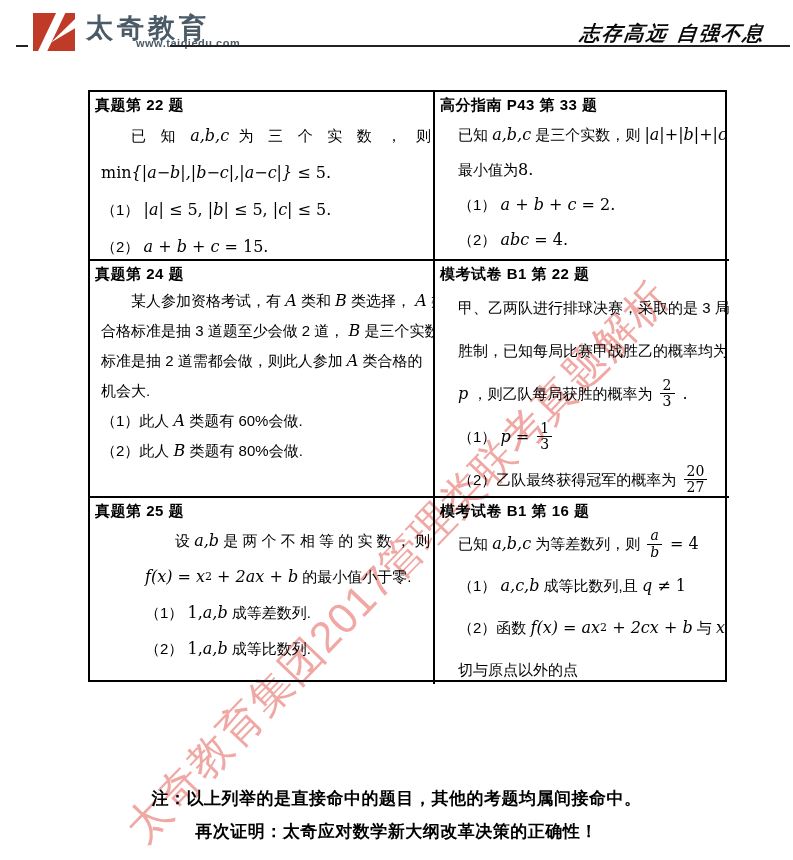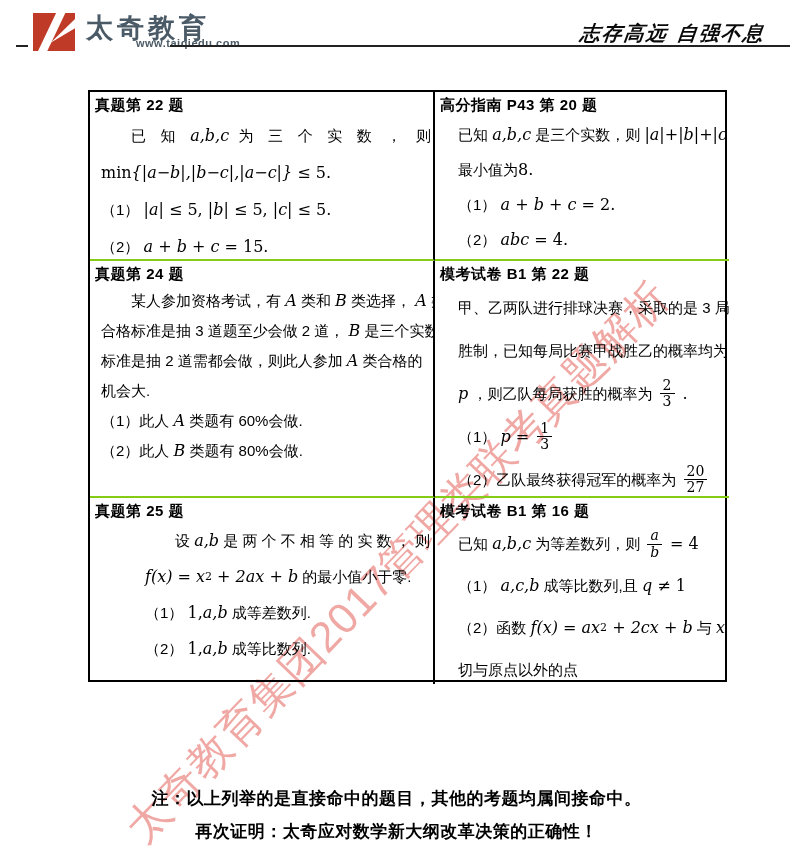--- a/index.html
+++ b/index.html
@@ -22,21 +22,21 @@
   .watermark{position:absolute;left:398px;top:562px;z-index:1;white-space:nowrap;
          font-size:43px;letter-spacing:1px;color:rgba(224,74,64,0.48);
          transform:translate(-50%,-50%) rotate(-46deg);font-weight:500;}
 
   
   .qtable{position:absolute;left:88px;top:90px;width:639px;height:592px;z-index:2;
          display:grid;grid-template-columns:345px 294px;grid-template-rows:169px 237px 186px;
          border:2px solid #000;box-sizing:border-box;}
   .qcell{box-sizing:border-box;overflow:hidden;background:transparent;position:relative;}
   .col1{border-right:2px solid #000;}
-  .rowline{border-bottom:2px solid #84cc16;}
+  .rowline{border-bottom:2px solid #000000;}
   .cell-header{font-weight:bold;font-size:15px;padding:4px 0 1px 5px;letter-spacing:.5px;}
   .cell-body{margin-top:1px;}
   .pad-l .cell-body{padding-left:11px;padding-right:2px;}
   .pad-r .cell-body{padding-left:23px;padding-right:8px;}
 
   .line{display:flex;align-items:center;white-space:pre;font-size:15px;}
   .lh37 .line{height:37px;line-height:37px;}
   .lh35 .line{height:35px;line-height:35px;}
   .lh30 .line{height:30px;line-height:30px;}
   .lh43 .line{height:43px;line-height:43px;}
@@ -90,21 +90,21 @@
       <div class="cell-body">
           <div class="line justify indent block"><span class="cjk">已 知 </span><span class="mit">a,b,c</span><span class="cjk"> 为 三 个 实 数 ， 则</span></div>
           <div class="line"><span class="mup">min</span><span class="mit">{|a−b|,|b−c|,|a−c|}</span><span class="mup"> ≤ 5.</span></div>
           <div class="line"><span class="cjk">（1） </span><span class="mit">|a|</span><span class="mup"> ≤ 5, </span><span class="mit">|b|</span><span class="mup"> ≤ 5, </span><span class="mit">|c|</span><span class="mup"> ≤ 5.</span></div>
           <div class="line"><span class="cjk">（2） </span><span class="mit">a + b + c</span><span class="mup"> = 15.</span></div>
         </div>
     </div>
 
     <div class="qcell rowline pad-r lh35">
       <div class="cell-header">
-        <span>高分指南 P43 第 20 题</span>
+        <span>高分指南 P43 第 33 题</span>
       </div>
       <div class="cell-body">
           <div class="line"><span class="cjk">已知 </span><span class="mit">a,b,c</span><span class="cjk"> 是三个实数，则 </span><span class="mit">|a|+|b|+|c|</span></div>
           <div class="line"><span class="cjk">最小值为</span><span class="mup">8.</span></div>
           <div class="line"><span class="cjk">（1） </span><span class="mit">a + b + c</span><span class="mup"> = 2.</span></div>
           <div class="line"><span class="cjk">（2） </span><span class="mit">abc</span><span class="mup"> = 4.</span></div>
         </div>
     </div>
 
     <div class="qcell col1 rowline pad-l lh30">

